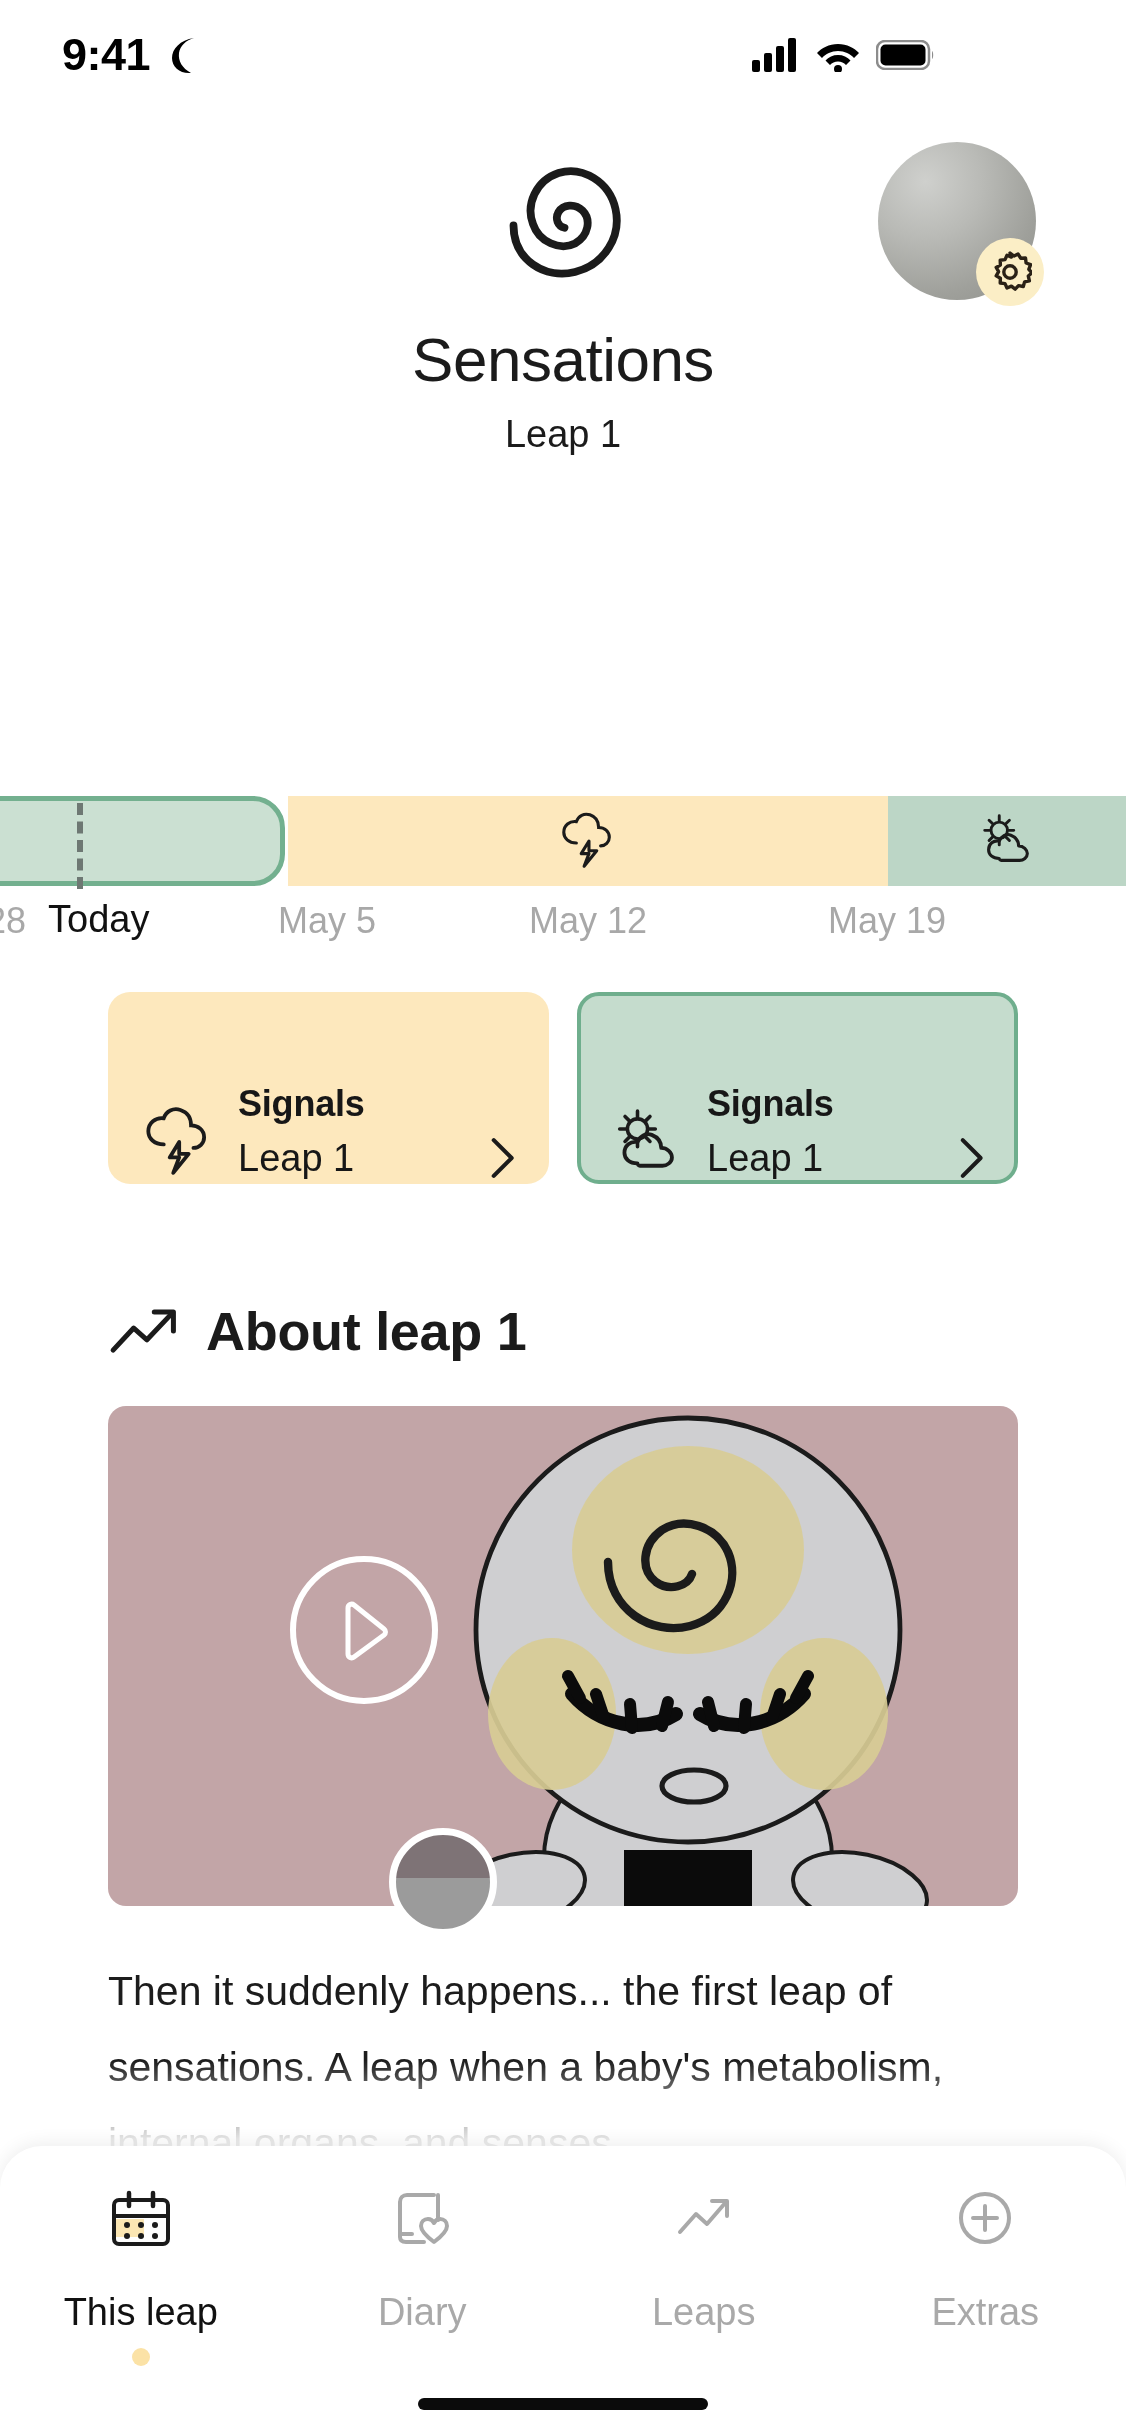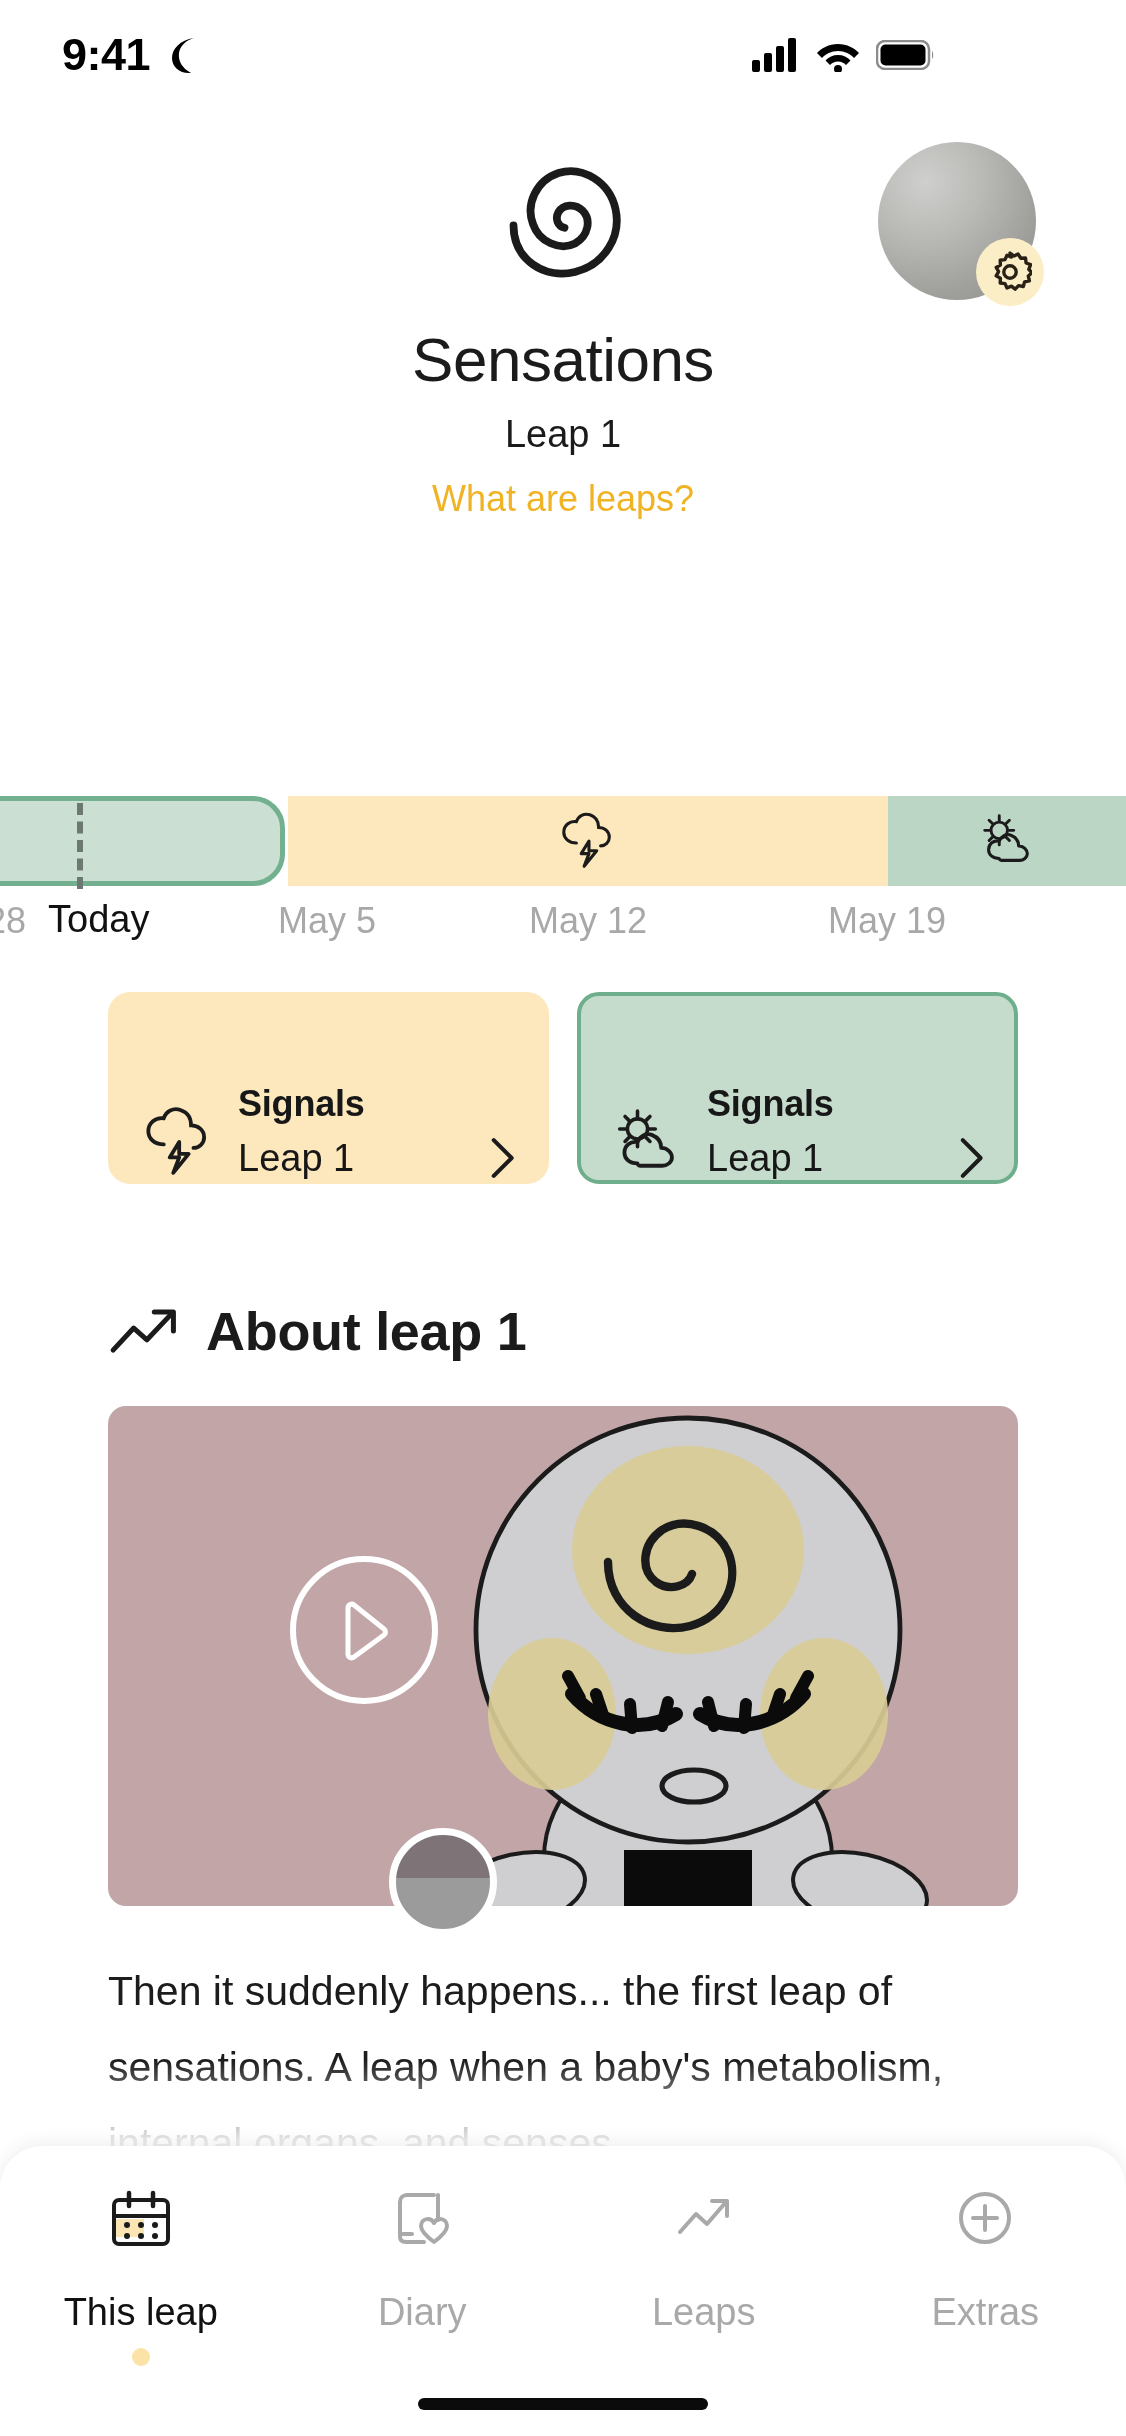--- a/index.html
+++ b/index.html
@@ -200,21 +200,20 @@
         <div class="gear-badge">
           <svg width="44" height="44" viewBox="0 0 44 44">
             <path d="M22 3 l4 3 4-2 2.8 4.3 4.7-0.3 0.6 5 4.5 1.6-1.8 4.7 3.2 3.5-3.7 3.2 1.1 4.8-4.8 1.1-1.3 4.6-4.8-0.9-3.3 3.5-3.8-3-4.4 1.9-2-4.4-4.8-0.6 0.2-4.8-4.2-2.4 2.4-4.2-2.4-4.2 4.2-2.4-0.2-4.8 4.8-0.6 2-4.4 4.4 1.9 Z" fill="none" stroke="#2a2116" stroke-width="3.4" stroke-linejoin="round"></path>
             <circle cx="22" cy="22" r="6.2" fill="none" stroke="#2a2116" stroke-width="3.4"></circle>
           </svg>
         </div>
       </div>
     </div>
     <div class="title">Sensations</div>
     <div class="subtitle">Leap 1</div>
-    <div class="link-leaps">What are leaps?</div>
   </div>
 
   <div class="timeline">
     <div class="seg seg-green-active">
       <div class="today-line"></div>
     </div>
     <div class="seg seg-yellow">
       <svg class="seg-icon" viewBox="0 0 64 64">
         <path d="M20 34 C12 34 7 29 7 23 C7 16 13 11 20 12 C22 6 28 3 34 5 C40 7 43 12 43 18 C49 18 54 22 54 28 C54 33 50 37 45 37" fill="none" stroke="#1b1b1b" stroke-width="3.2" stroke-linecap="round"></path>
         <path d="M33 32 L25 45 L33 45 L28 58 L41 42 L33 42 Z" fill="none" stroke="#1b1b1b" stroke-width="3.2" stroke-linejoin="round"></path>

